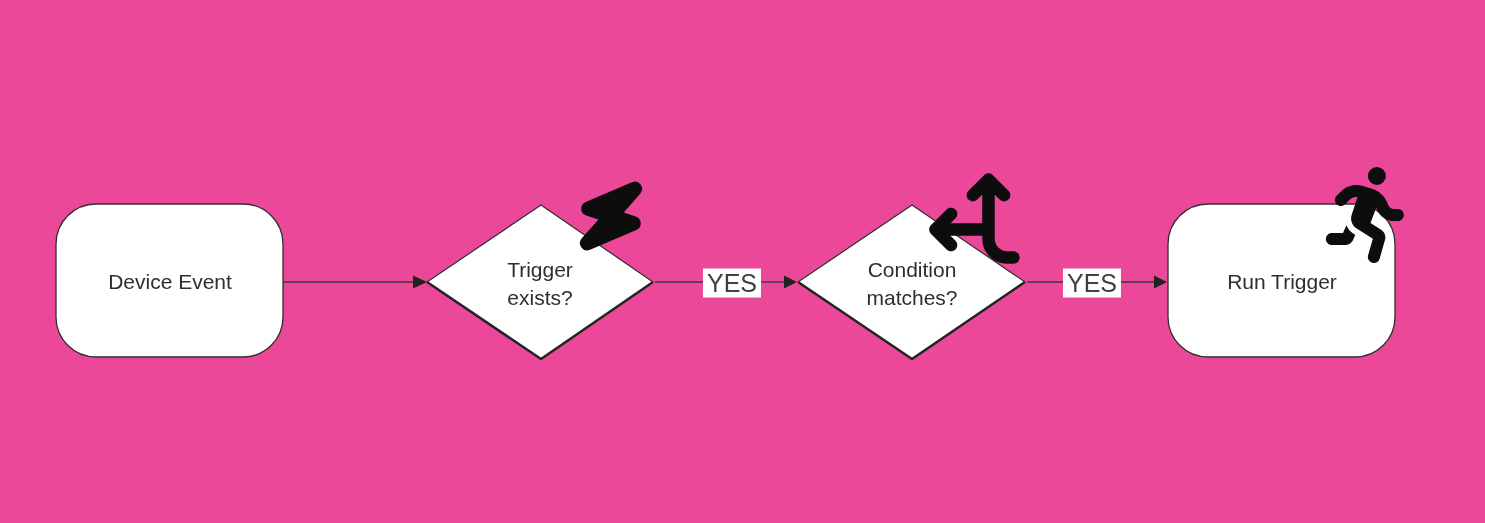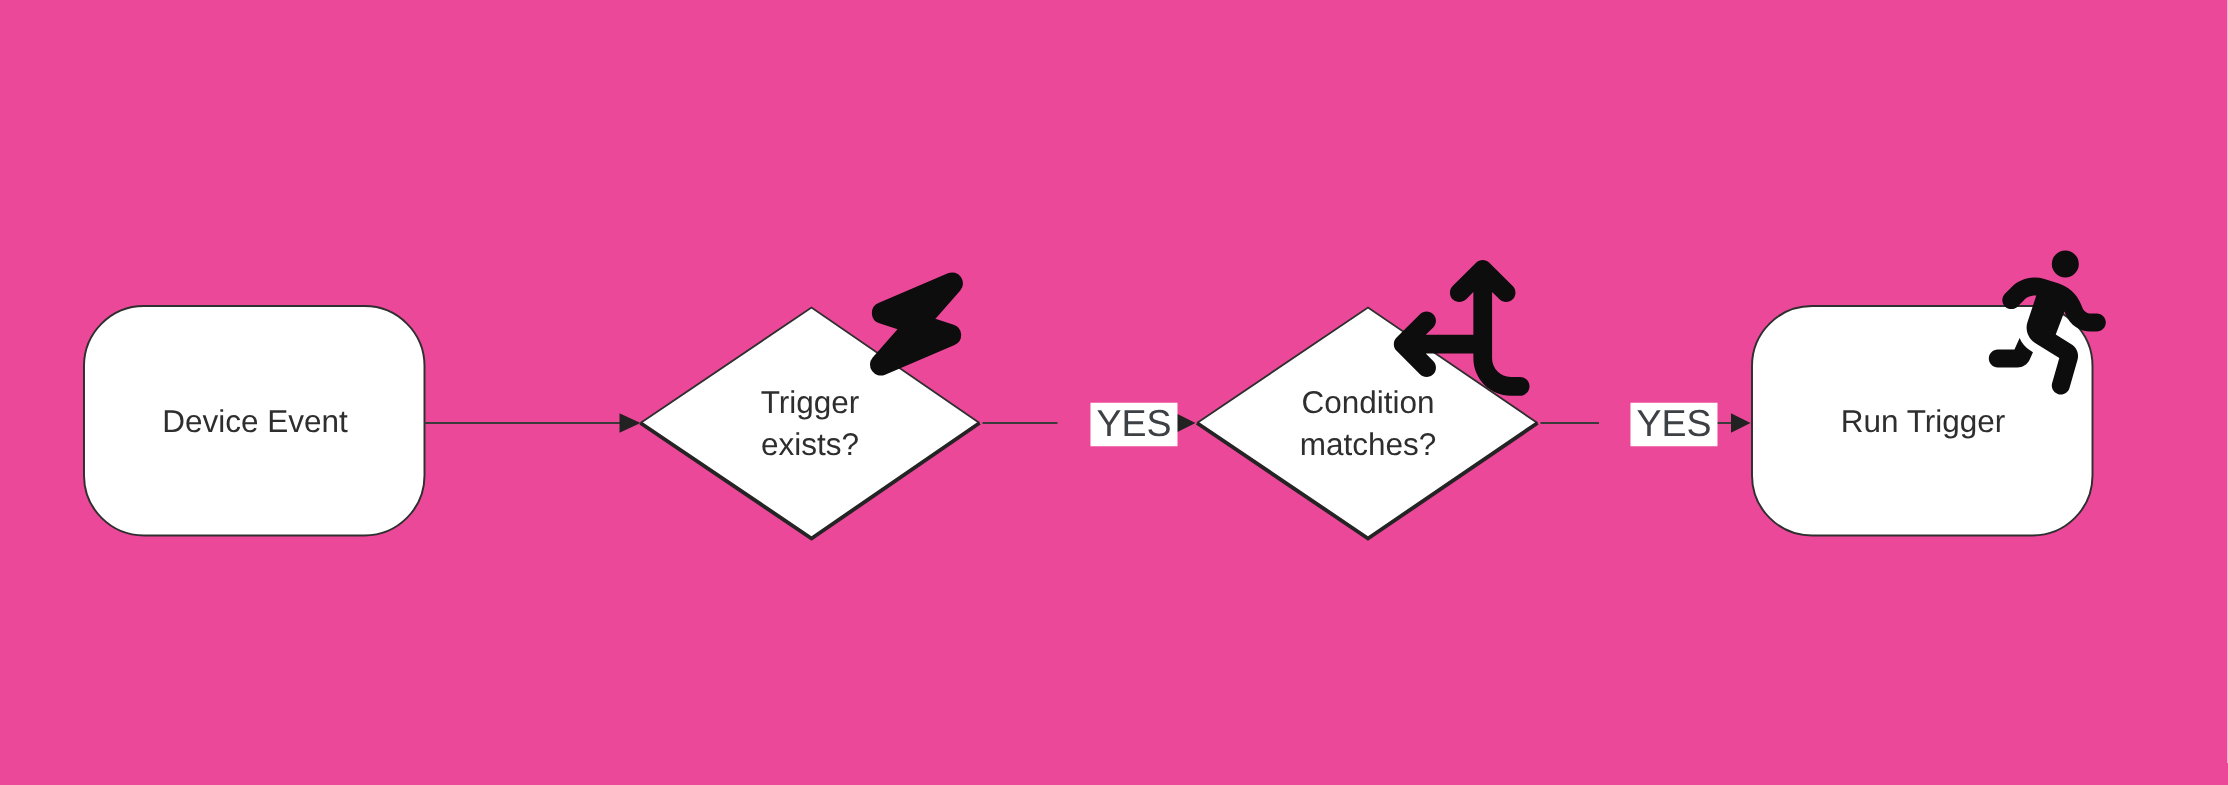--- a/index.html
+++ b/index.html
@@ -30,21 +30,20 @@
     color: #2e2e2e;
   }
   .edge-label {
     position: absolute;
     transform: translate(-50%, -50%);
     white-space: nowrap;
     font-size: 25px;
     color: #3d4045;
     background: #ffffff;
     padding: 0 4px;
-    margin-left: 24px;
   }
 </style>
 </head>
 <body>
 
 <div class="canvas">
 
   <svg width="1485" height="523" viewBox="0 0 1485 523">
 
     <g>

